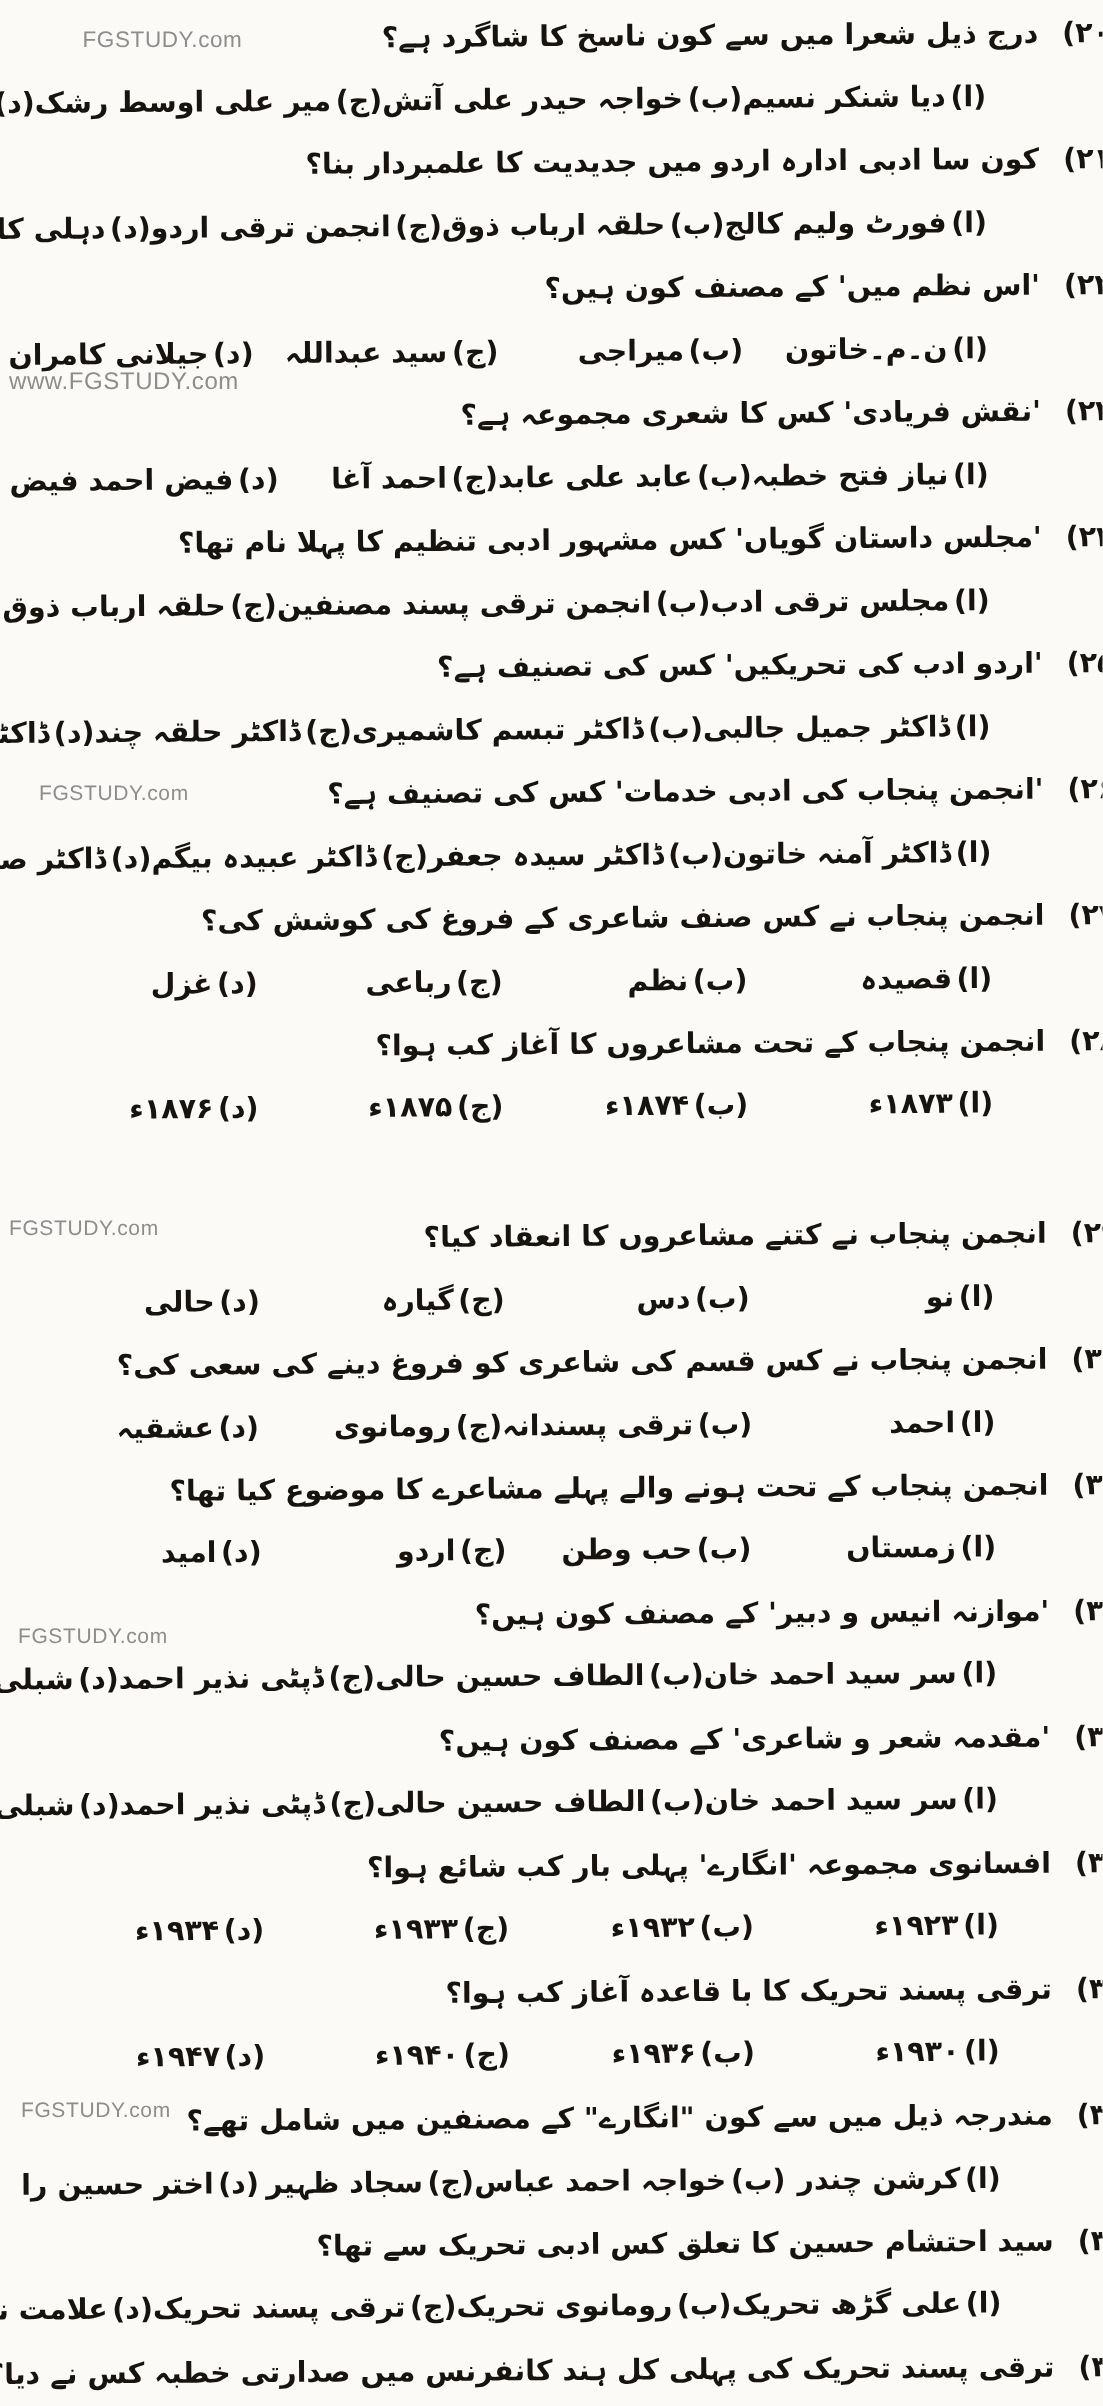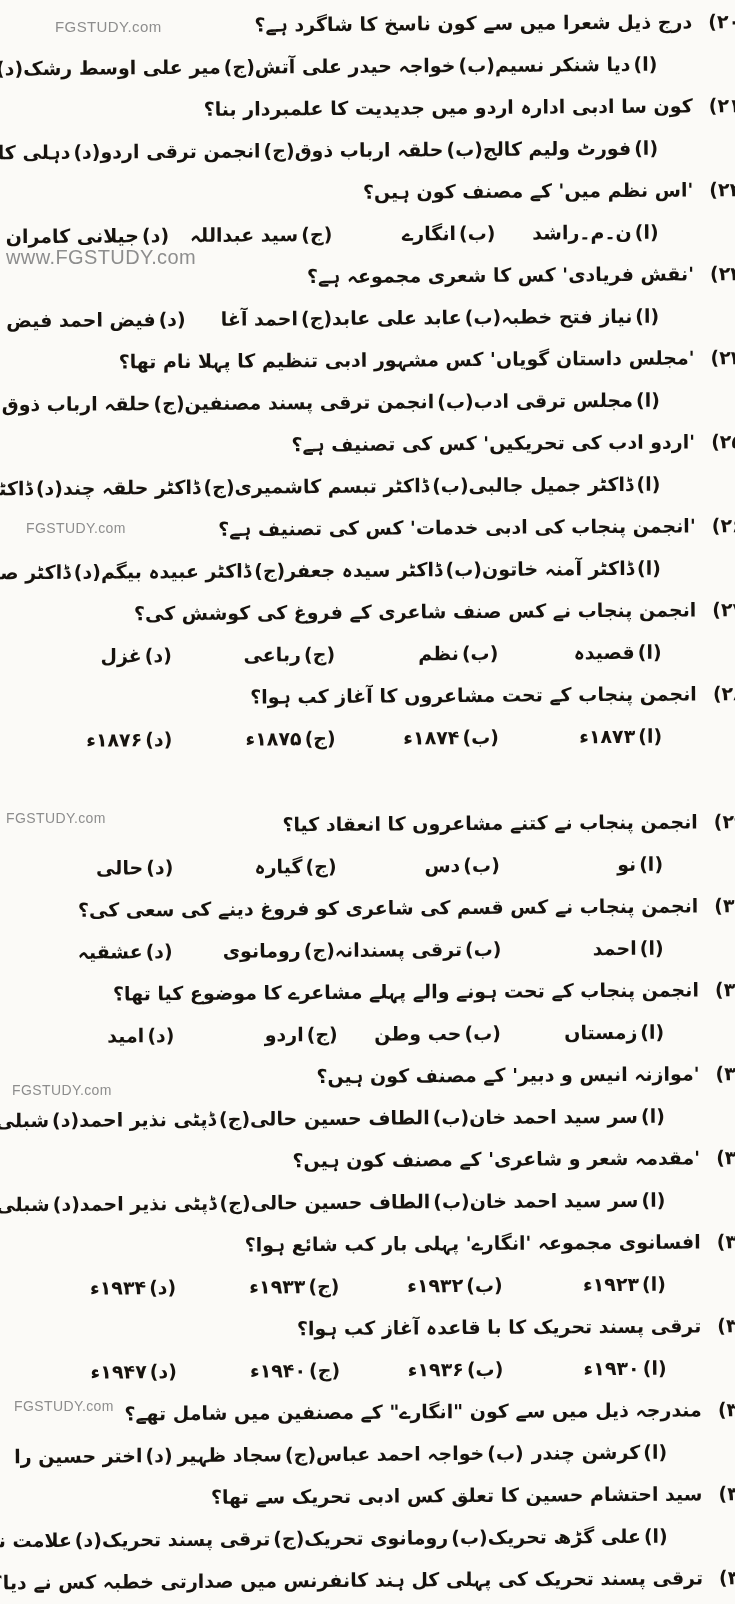--- a/index.html
+++ b/index.html
@@ -52,21 +52,21 @@
   .opt{flex:1 1 0;white-space:nowrap;}
   .opt-text{margin-inline-start:3px;}
   .q.gap{margin-top:44px;}  
 </style>
 </head>
 <body>
 
 <div class="page">
   <div id="wm-layer">
       <span class="wm" style="left: 55px; top: 18px; font-size: 15px;">FGSTUDY.com</span>
-      <span class="wm" style="left: 6px; top: 246px; font-size: 20px;">www.FGSTUDY.com</span>
+      <span class="wm" style="left: 6px; top: 246px; font-size: 16px;">www.FGSTUDY.com</span>
       <span class="wm" style="left: 26px; top: 520px; font-size: 14px;">FGSTUDY.com</span>
       <span class="wm" style="left: 6px; top: 810px; font-size: 14px;">FGSTUDY.com</span>
       <span class="wm" style="left: 12px; top: 1082px; font-size: 14px;">FGSTUDY.com</span>
       <span class="wm" style="left: 14px; top: 1398px; font-size: 14px;">FGSTUDY.com</span>
     </div>
   <div class="content" id="q-list">
       <div class="q">
     <div class="q-row">
       <span class="q-num" dir="ltr">(۲۰)</span>
       <span class="q-text">درج ذیل شعرا میں سے کون ناسخ کا شاگرد ہے؟</span>
@@ -89,22 +89,22 @@
           <span class="opt"><span class="opt-label">(ج)</span><span class="opt-text">انجمن ترقی اردو</span></span>
           <span class="opt"><span class="opt-label">(د)</span><span class="opt-text">دہلی کالج</span></span>
         </div>
   </div>
       <div class="q">
     <div class="q-row">
       <span class="q-num" dir="ltr">(۲۲)</span>
       <span class="q-text">'اس نظم میں' کے مصنف کون ہیں؟</span>
     </div>
     <div class="opts">
-          <span class="opt"><span class="opt-label">(ا)</span><span class="opt-text">ن۔م۔راشد</span></span>
-          <span class="opt"><span class="opt-label">(ب)</span><span class="opt-text">انگارے</span></span>
+          <span class="opt"><span class="opt-label">(ا)</span><span class="opt-text">ن۔م۔خاتون</span></span>
+          <span class="opt"><span class="opt-label">(ب)</span><span class="opt-text">میراجی</span></span>
           <span class="opt"><span class="opt-label">(ج)</span><span class="opt-text">سید عبداللہ</span></span>
           <span class="opt"><span class="opt-label">(د)</span><span class="opt-text">جیلانی کامران</span></span>
         </div>
   </div>
       <div class="q">
     <div class="q-row">
       <span class="q-num" dir="ltr">(۲۳)</span>
       <span class="q-text">'نقش فریادی' کس کا شعری مجموعہ ہے؟</span>
     </div>
     <div class="opts">

